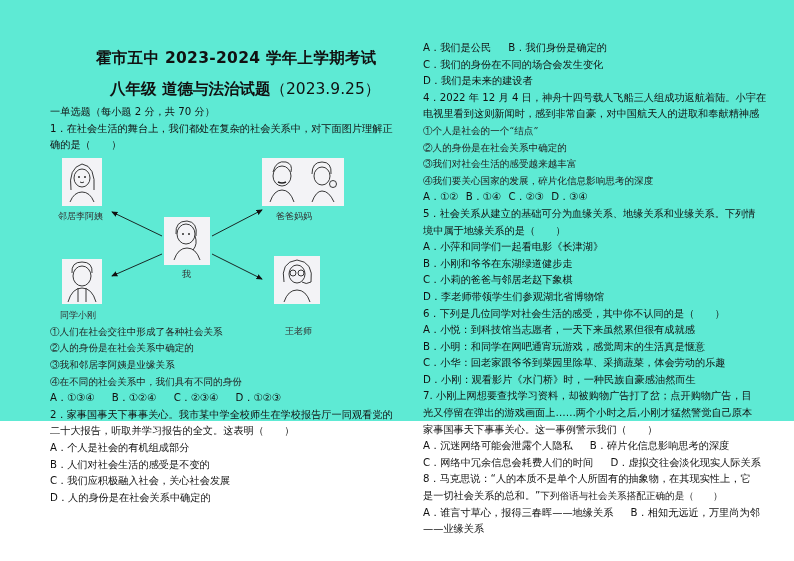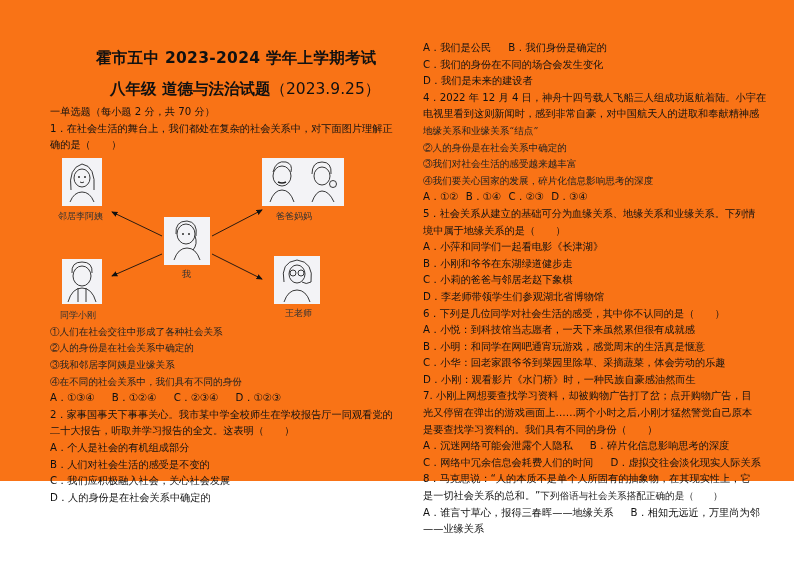--- a/index.html
+++ b/index.html
@@ -1,18 +1,18 @@
 <!DOCTYPE html>
 <html><head>
   <meta charset="utf-8">
   <style>
     html, body { margin: 0; padding: 0; background: #ffffff; }
     body { width: 794px; height: 561px; position: relative; overflow: hidden;
       font-family: "DejaVu Sans", sans-serif; color: #111; }
-    .page { position: absolute; left: 0; top: 0; width: 794px; height: 481px; background: #f97316; }
+    .page { position: absolute; left: 0; top: 0; width: 794px; height: 421px; background: #5eead4; }
     .title1 { position: absolute; left: 96px; top: 48px; width: 300px; font-size: 15.5px; font-weight: bold; letter-spacing: 0.3px; white-space: nowrap; }
     .title2 { position: absolute; left: 110px; top: 79px; font-size: 15.5px; font-weight: bold; white-space: nowrap; }
     .title2 .date { font-weight: normal; }
     .col { position: absolute; font-size: 10.2px; line-height: 16.6px; }
     .col-left { left: 50px; top: 104px; width: 340px; }
     .col-right { left: 423px; top: 40px; width: 360px; }
     .line { white-space: nowrap; height: 16.6px; }
     .serif { font-family: "DejaVu Serif", serif; font-size: 9.6px; color: #222; }
     .opt-row { white-space: nowrap; }
     .opt-row span + span { margin-left: 14px; }
@@ -97,21 +97,21 @@
             <ellipse cx="257" cy="120" rx="8" ry="9"></ellipse>
             <circle cx="253" cy="119" r="3"></circle>
               <circle cx="261" cy="119" r="3"></circle>
             <path d="M244,148 Q248,136 257,136 Q266,136 270,148"></path>
           </g>
         </svg>
         <div class="fig-label" style="left:18px;top:54px;">邻居李阿姨</div>
         <div class="fig-label" style="left:236px;top:54px;">爸爸妈妈</div>
         <div class="fig-label" style="left:142px;top:112px;">我</div>
         <div class="fig-label" style="left:20px;top:153px;">同学小刚</div>
-        <div class="fig-label" style="left:245px;top:151px;">王老师</div>
+        <div class="fig-label" style="left:245px;top:169px;">王老师</div>
       </div>
 
       <div class="line serif">①人们在社会交往中形成了各种社会关系</div>
       <div class="line serif">②人的身份是在社会关系中确定的</div>
       <div class="line serif">③我和邻居李阿姨是业缘关系</div>
       <div class="line serif">④在不同的社会关系中，我们具有不同的身份</div>
       <div class="line opt-row">
         <span>A．①③④</span>
         <span>B．①②④</span>
         <span>C．②③④</span>
@@ -136,21 +136,21 @@
         <span>A．我们是公民</span>
         <span>B．我们身份是确定的</span>
       </div>
       <div class="line">C．我们的身份在不同的场合会发生变化</div>
       <div class="line">D．我们是未来的建设者</div>
     </div>
 
     <div>
       <div class="line">4．2022 年 12 月 4 日，神舟十四号载人飞船三人组成功返航着陆。小宇在</div>
       <div class="line">电视里看到这则新闻时，感到非常自豪，对中国航天人的进取和奉献精神感</div>
-      <div class="line serif">地缘关系和业缘关系“结点”</div>
+      <div class="line serif">①个人是社会的一个“结点”</div>
       <div class="line serif">②人的身份是在社会关系中确定的</div>
       <div class="line serif">③我们对社会生活的感受越来越丰富</div>
       <div class="line serif">④我们要关心国家的发展，碎片化信息影响思考的深度</div>
       <div class="line opt-row">
         <span>A．①②</span>
         <span style="margin-left:4px">B．①④</span>
         <span style="margin-left:4px">C．②③</span>
         <span style="margin-left:4px">D．③④</span>
       </div>
     </div>
@@ -168,21 +168,21 @@
       <div class="line">6．下列是几位同学对社会生活的感受，其中你不认同的是（　　）</div>
       <div class="line">A．小悦：到科技馆当志愿者，一天下来虽然累但很有成就感</div>
       <div class="line">B．小明：和同学在网吧通宵玩游戏，感觉周末的生活真是惬意</div>
       <div class="line">C．小华：回老家跟爷爷到菜园里除草、采摘蔬菜，体会劳动的乐趣</div>
       <div class="line">D．小刚：观看影片《水门桥》时，一种民族自豪感油然而生</div>
     </div>
 
     <div>
       <div class="line">7. 小刚上网想要查找学习资料，却被购物广告打了岔；点开购物广告，目</div>
       <div class="line">光又停留在弹出的游戏画面上……两个小时之后,小刚才猛然警觉自己原本</div>
-      <div class="line">是要查找学习资料的。我们具有不同的身份（　　）</div>
+      <div class="line">家事国事天下事事关心。这一事例警示我们（　　）</div>
       <div class="line opt-row">
         <span>A．沉迷网络可能会泄露个人隐私</span>
         <span>B．碎片化信息影响思考的深度</span>
       </div>
       <div class="line opt-row">
         <span>C．网络中冗余信息会耗费人们的时间</span>
         <span>D．虚拟交往会淡化现实人际关系</span>
       </div>
     </div>
 

